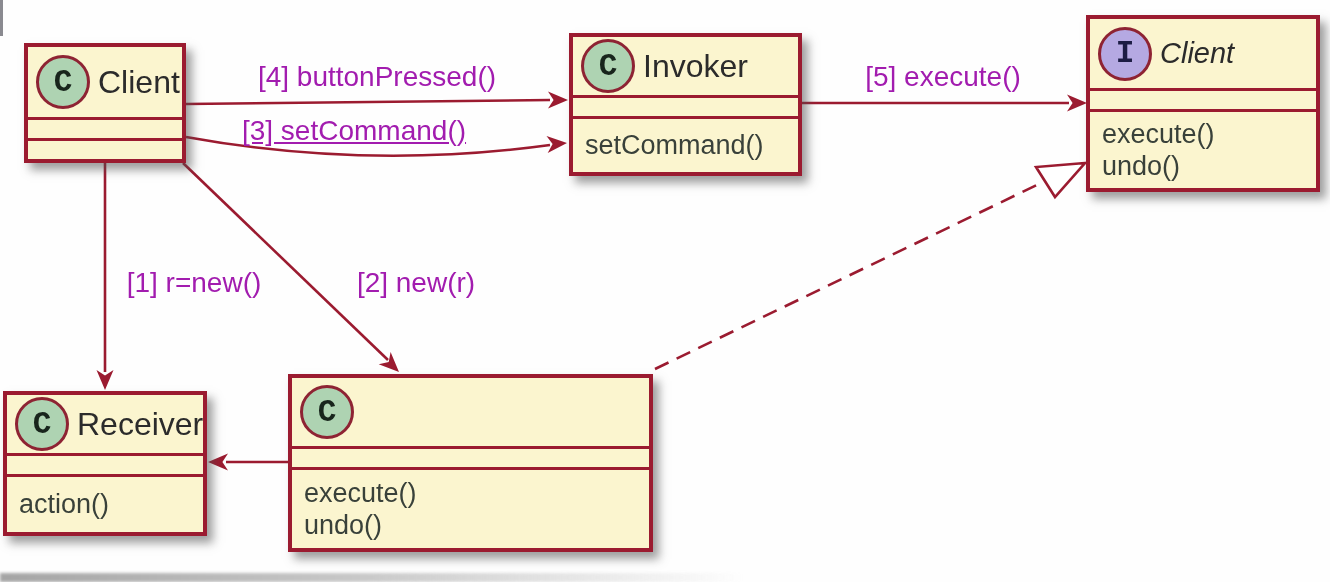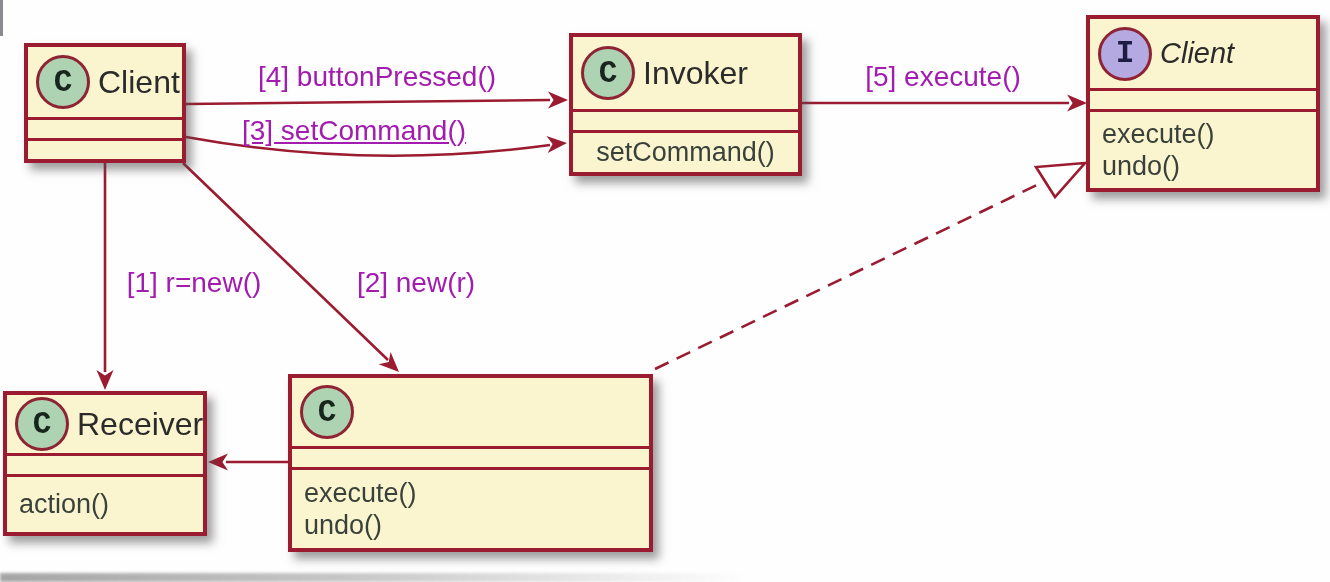--- a/index.html
+++ b/index.html
@@ -70,21 +70,21 @@
     justify-content: center;
     font-size: 27px;
     line-height: 1.2;
     color: #39413a;
     white-space: nowrap;
   }
   
   #box-client   { left: 24px;   top: 43px;  width: 162px; height: 120px; }
   #box-client .uml-methods { height: 21px; }
   #box-invoker  { left: 569px;  top: 33px;  width: 233px; height: 143px; }
-  #box-invoker .uml-methods { height: 42px; align-items: center; }
+  #box-invoker .uml-methods { height: 56px; }
   #box-command  { left: 1086px; top: 15px;  width: 234px; height: 177px; }
   #box-command .uml-methods { height: 79px; }
   #box-receiver { left: 3px;    top: 391px; width: 204px; height: 145px; }
   #box-receiver .uml-methods { height: 58px; }
   #box-concrete { left: 288px;  top: 374px; width: 365px; height: 178px; }
   #box-concrete .uml-methods { height: 81px; }
   
   .edge-label {
     position: absolute;
     z-index: 3;

